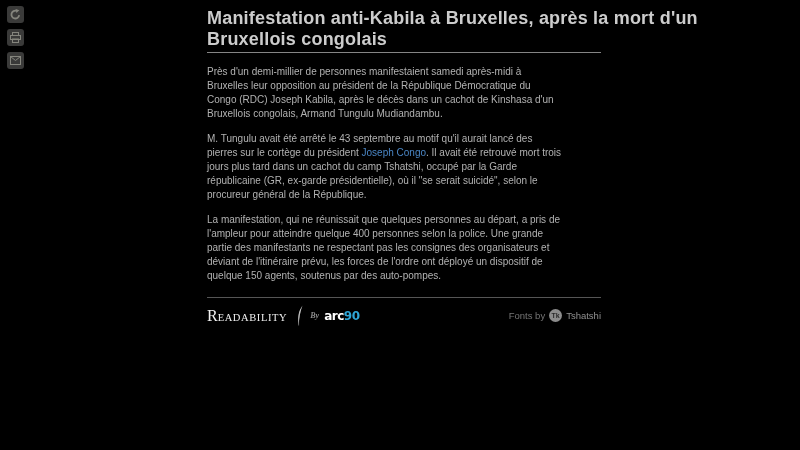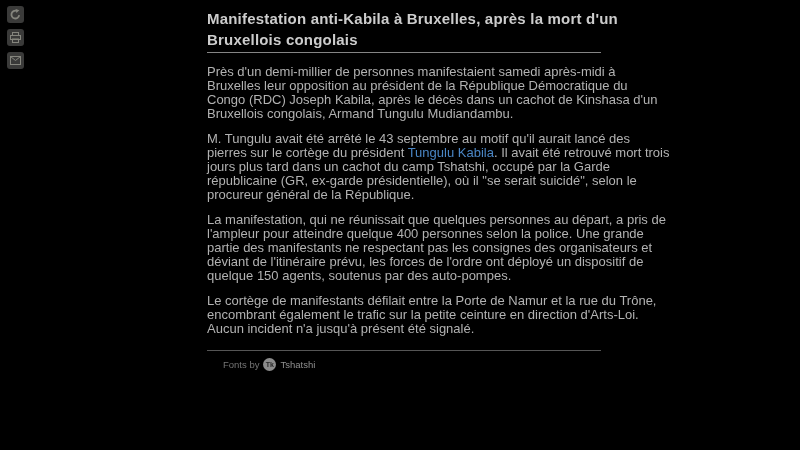--- a/index.html
+++ b/index.html
@@ -22,33 +22,33 @@
     cursor: pointer;
   }
   .tb-btn svg { display: block; }
 
   
   .content { position: absolute; left: 207px; top: 8px; width: 394px; }
   .title {
     margin: 0;
     font-family: "Liberation Sans", sans-serif;
     font-weight: bold;
-    font-size: 15px;
+    font-size: 18px;
     line-height: 21px;
     letter-spacing: 0.2px;
     color: #cccccc;
     white-space: pre;
   }
   .title-rule {
     border: none; border-top: 1px solid #858585;
     margin: 2px 0 12px 0; width: 394px;
   }
   .para {
     margin: 0 0 11px 0;
-    font-size: 13px;
+    font-size: 10px;
     line-height: 14px;
     color: #b2b2b2;
     white-space: pre;
   }
   .link { color: #4a86c5; text-decoration: none; white-space: pre; }
 
   
   .footer {
     margin-top: 14px;
     border-top: 1px solid #555555;
@@ -117,34 +117,40 @@
   <div class="content">
     <h1 class="title">Manifestation anti-Kabila à Bruxelles, après la mort d'un
 Bruxellois congolais</h1>
     <hr class="title-rule">
 
     <p class="para">Près d'un demi-millier de personnes manifestaient samedi après-midi à
 Bruxelles leur opposition au président de la République Démocratique du
 Congo (RDC) Joseph Kabila, après le décès dans un cachot de Kinshasa d'un
 Bruxellois congolais, Armand Tungulu Mudiandambu.</p>
     <p class="para"><span>M. Tungulu avait été arrêté le 43 septembre au motif qu'il aurait lancé des
-pierres sur le cortège du président </span><a class="link" href="#">Tungulu Kabila</a><span>. Il avait été retrouvé mort trois
+pierres sur le cortège du président </span><a class="link" href="#">Joseph Congo</a><span>. Il avait été retrouvé mort trois
 jours plus tard dans un cachot du camp Tshatshi, occupé par la Garde
 républicaine (GR, ex-garde présidentielle), où il "se serait suicidé", selon le
 procureur général de la République.</span></p>
     <p class="para">La manifestation, qui ne réunissait que quelques personnes au départ, a pris de
 l'ampleur pour atteindre quelque 400 personnes selon la police. Une grande
 partie des manifestants ne respectant pas les consignes des organisateurs et
 déviant de l'itinéraire prévu, les forces de l'ordre ont déployé un dispositif de
 quelque 150 agents, soutenus par des auto-pompes.</p>
-    <p class="para">Le cortège de manifestants défilait entre la Porte de Namur et la rue du Trône,
-encombrant également le trafic sur la petite ceinture en direction d'Arts-Loi.
-Aucun incident n'a jusqu'à présent été signalé.</p>
 
     <div class="footer">
+      <div class="footer-left">
+        <span class="brand"><span class="brand-r">R</span><span class="brand-rest">EADABILITY</span></span>
+        <svg class="quill" width="8" height="21" viewBox="0 0 8 21">
+          <path d="M6.5 0.5 C3.5 5 1.5 9 2.5 20 C3.2 13 4 7 6.5 0.5 Z" fill="#dcdcdc"></path>
+          <path d="M2.6 20.5 C2.4 16 2.8 11 4.2 6" fill="none" stroke="#9a9a9a" stroke-width="0.6"></path>
+        </svg>
+        <span class="by">By</span>
+        <span class="arc90"><span class="arc">arc</span><span class="n90">90</span></span>
+      </div>
       <div class="footer-right">
         <span class="fonts-by">Fonts by</span>
         <span class="tk-circle">Tk</span>
         <span class="typekit">Tshatshi</span>
       </div>
     </div>
   </div>
 
 </div>
 

